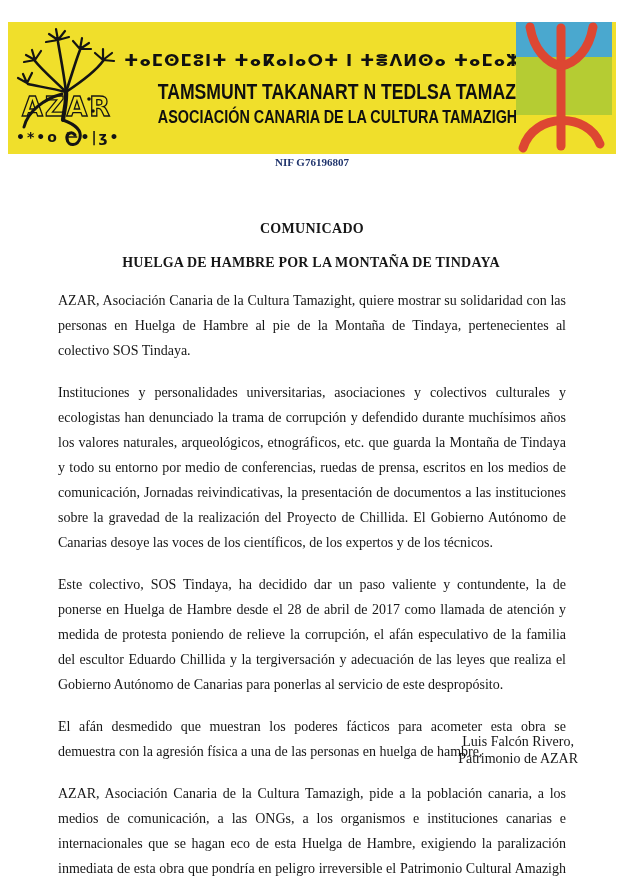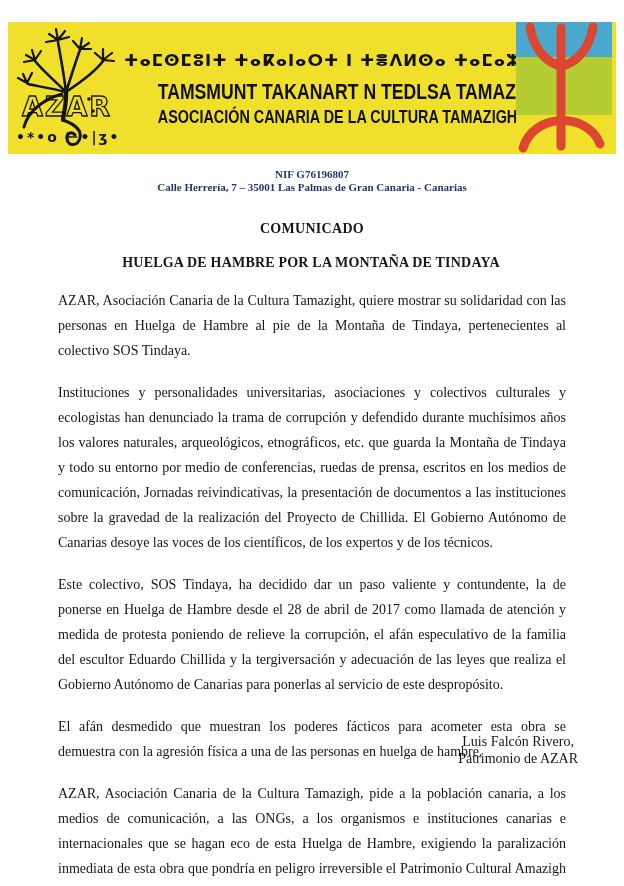--- a/index.html
+++ b/index.html
@@ -25,21 +25,20 @@
     position:absolute;left:0;top:85px;width:100%;
     font-family:"Liberation Sans", sans-serif;font-weight:bold;font-size:18px;color:#101010;
     white-space:nowrap;transform:scaleX(0.80);transform-origin:center;
   }
   .flag{position:absolute;right:4px;top:0;}
   
   .contact{
     position:absolute;left:0;top:156px;width:624px;text-align:center;
     font-family:"Liberation Serif", serif;font-weight:bold;font-size:11px;line-height:13px;
     color:var(--contact-navy);
-    margin-top:12px;
   }
   .contact a{color:var(--link-blue);text-decoration:underline;font-weight:bold;}
   
   .doc-title{
     position:absolute;left:0;top:221px;width:624px;text-align:center;
     font-weight:bold;font-size:14px;letter-spacing:0.3px;
   }
   .doc-subtitle{
     position:absolute;left:0;top:255px;width:622px;text-align:center;
     font-weight:bold;font-size:14px;letter-spacing:0.2px;
@@ -104,21 +103,20 @@
         <path d="M45,6 L45,124"></path>
         <path d="M14,5 C18,28 31,41 45,44"></path>
         <path d="M77,5 C73,28 60,41 45,44"></path>
         <path d="M7,126 C18,90 72,90 84,122"></path>
       </g>
     </svg>
   </div>
 
   <div class="contact">
     <div>NIF G76196807</div>
-    <div>Calle Herrería, 7 – 35001 Las Palmas de Gran Canaria - Canarias</div>
   </div>
 
   <div class="doc-title">COMUNICADO</div>
 
   <div class="doc-subtitle">HUELGA DE HAMBRE POR LA MONTAÑA DE TINDAYA</div>
 
   <div class="body-text">
     <div class="para">AZAR, Asociación Canaria de la Cultura Tamazight, quiere mostrar su solidaridad con las personas en Huelga de Hambre al pie de la Montaña de Tindaya, pertenecientes al colectivo SOS Tindaya.</div>
     <div class="para">Instituciones y personalidades universitarias, asociaciones y colectivos culturales y ecologistas han denunciado la trama de corrupción y defendido durante muchísimos años los valores naturales, arqueológicos, etnográficos, etc. que guarda la Montaña de Tindaya y todo su entorno por medio de conferencias, ruedas de prensa, escritos en los medios de comunicación, Jornadas reivindicativas, la presentación de documentos a las instituciones sobre la gravedad de la realización del Proyecto de Chillida. El Gobierno Autónomo de Canarias desoye las voces de los científicos, de los expertos y de los técnicos.</div>
     <div class="para">Este colectivo, SOS Tindaya, ha decidido dar un paso valiente y contundente, la de ponerse en Huelga de Hambre desde el 28 de abril de 2017 como llamada de atención y medida de protesta poniendo de relieve la corrupción, el afán especulativo de la familia del escultor Eduardo Chillida y la tergiversación y adecuación de las leyes que realiza el Gobierno Autónomo de Canarias para ponerlas al servicio de este despropósito.</div>

